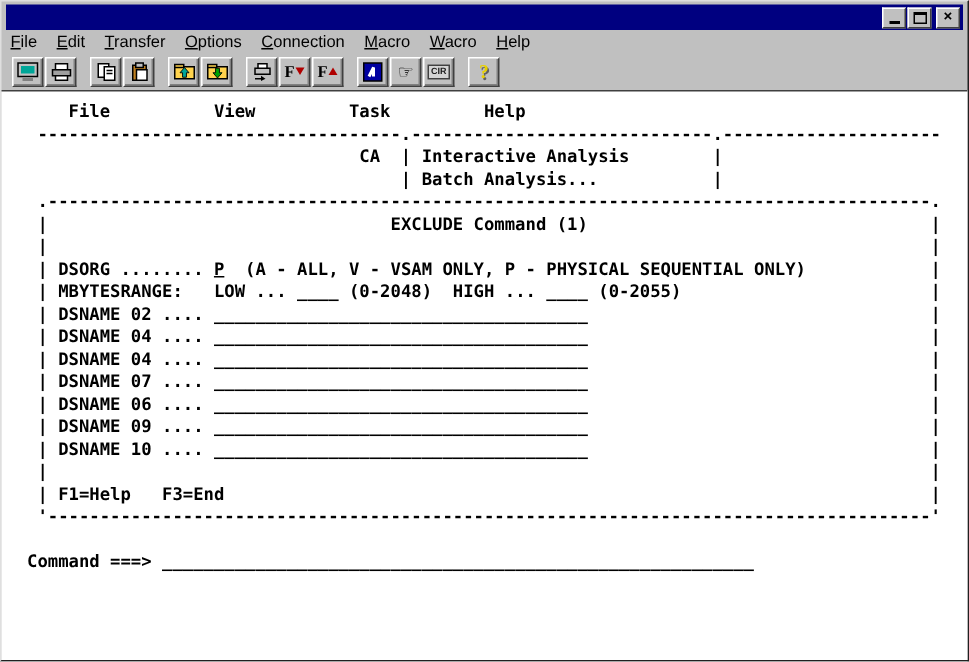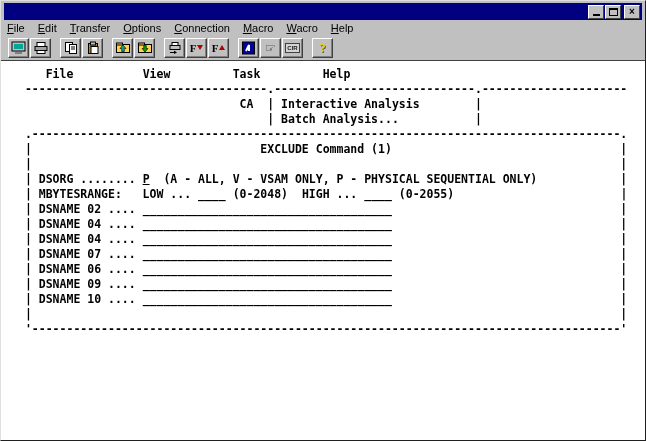--- a/index.html
+++ b/index.html
@@ -220,22 +220,24 @@
       <div class="row"><span> | DSNAME 02 .... </span><span class="ufield">____________________________________</span><span>                                 |</span></div>
       <div class="row"><span> | DSNAME 04 .... </span><span class="ufield">____________________________________</span><span>                                 |</span></div>
       <div class="row"><span> | DSNAME 04 .... </span><span class="ufield">____________________________________</span><span>                                 |</span></div>
       <div class="row"><span> | DSNAME 07 .... </span><span class="ufield">____________________________________</span><span>                                 |</span></div>
       <div class="row"><span> | DSNAME 06 .... </span><span class="ufield">____________________________________</span><span>                                 |</span></div>
       <div class="row"><span> | DSNAME 09 .... </span><span class="ufield">____________________________________</span><span>                                 |</span></div>
       <div class="row"><span> | DSNAME 10 .... </span><span class="ufield">____________________________________</span><span>                                 |</span></div>
 
       <div class="row"> |                                                                                     |</div>
 
+      <div class="row"> | F1=Help   F3=End                                                                    |</div>
 
       <div class="row"> '-------------------------------------------------------------------------------------'</div>
 
       <div class="row"></div>
 
+      <div class="row"><span>Command ===&gt; </span><span class="ufield">_________________________________________________________</span></div>
 
     </div>
   </div>
 
 </div>
 
 </body></html>

